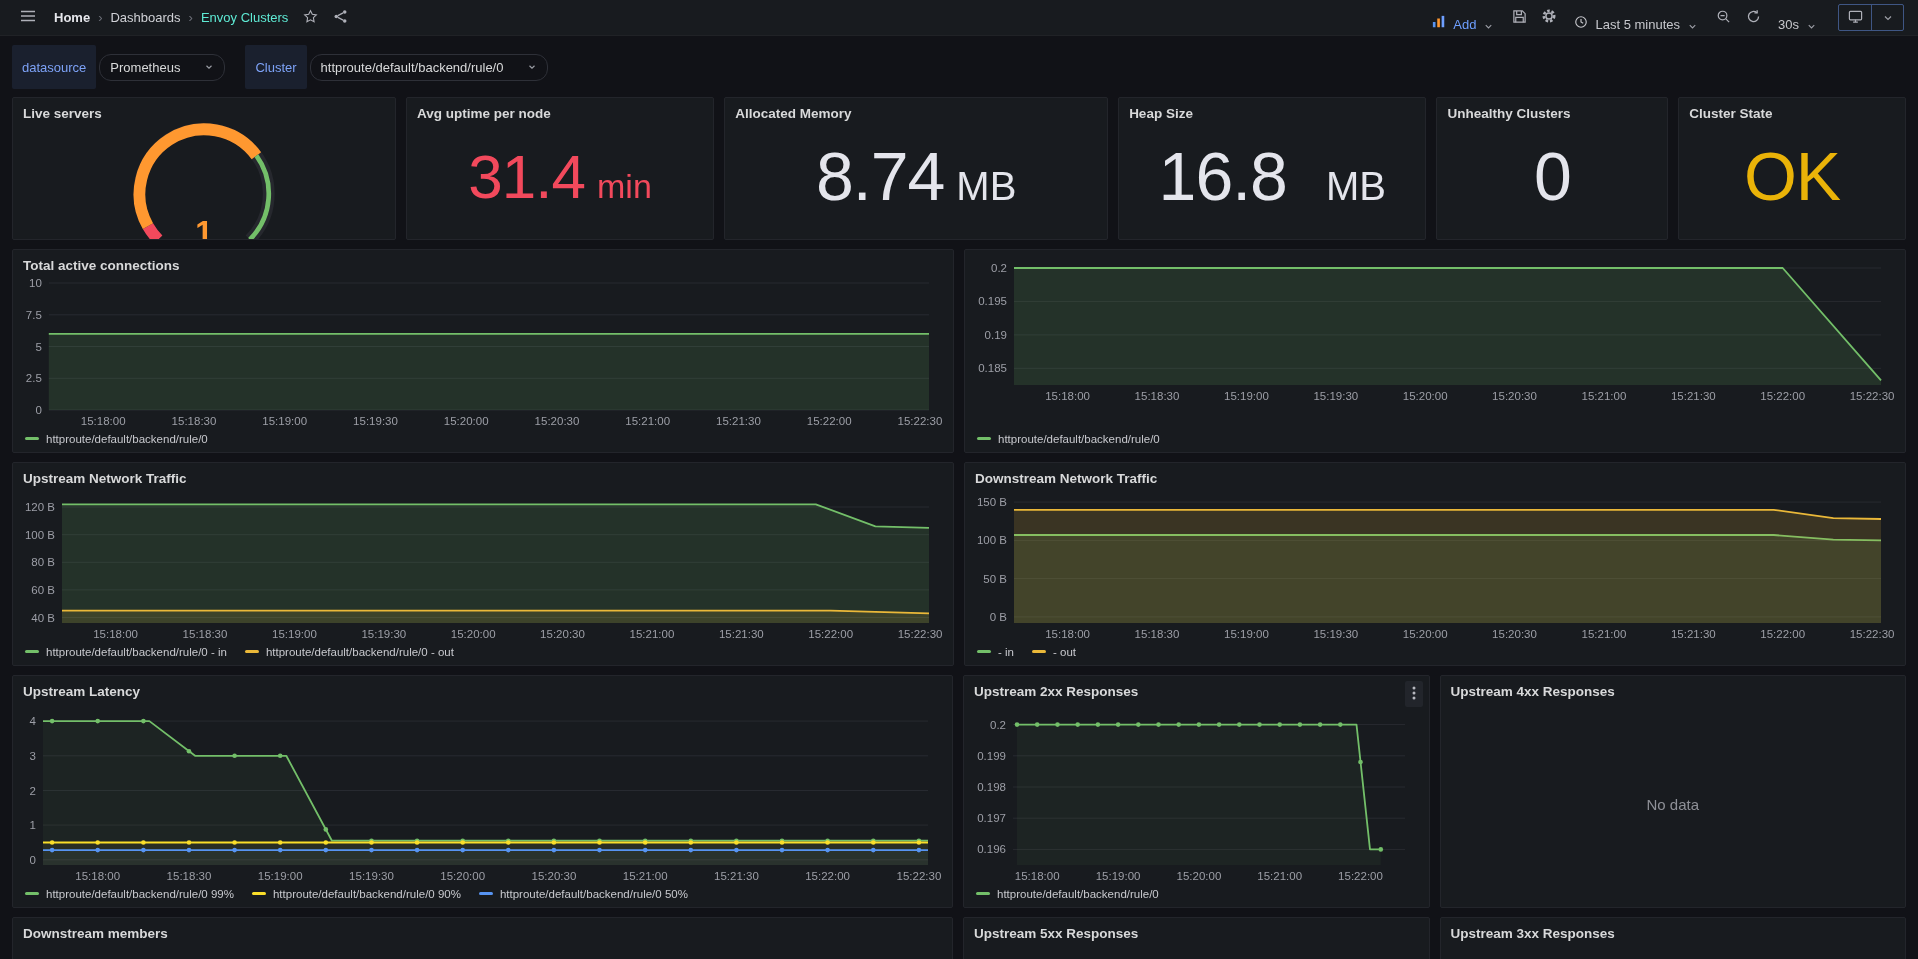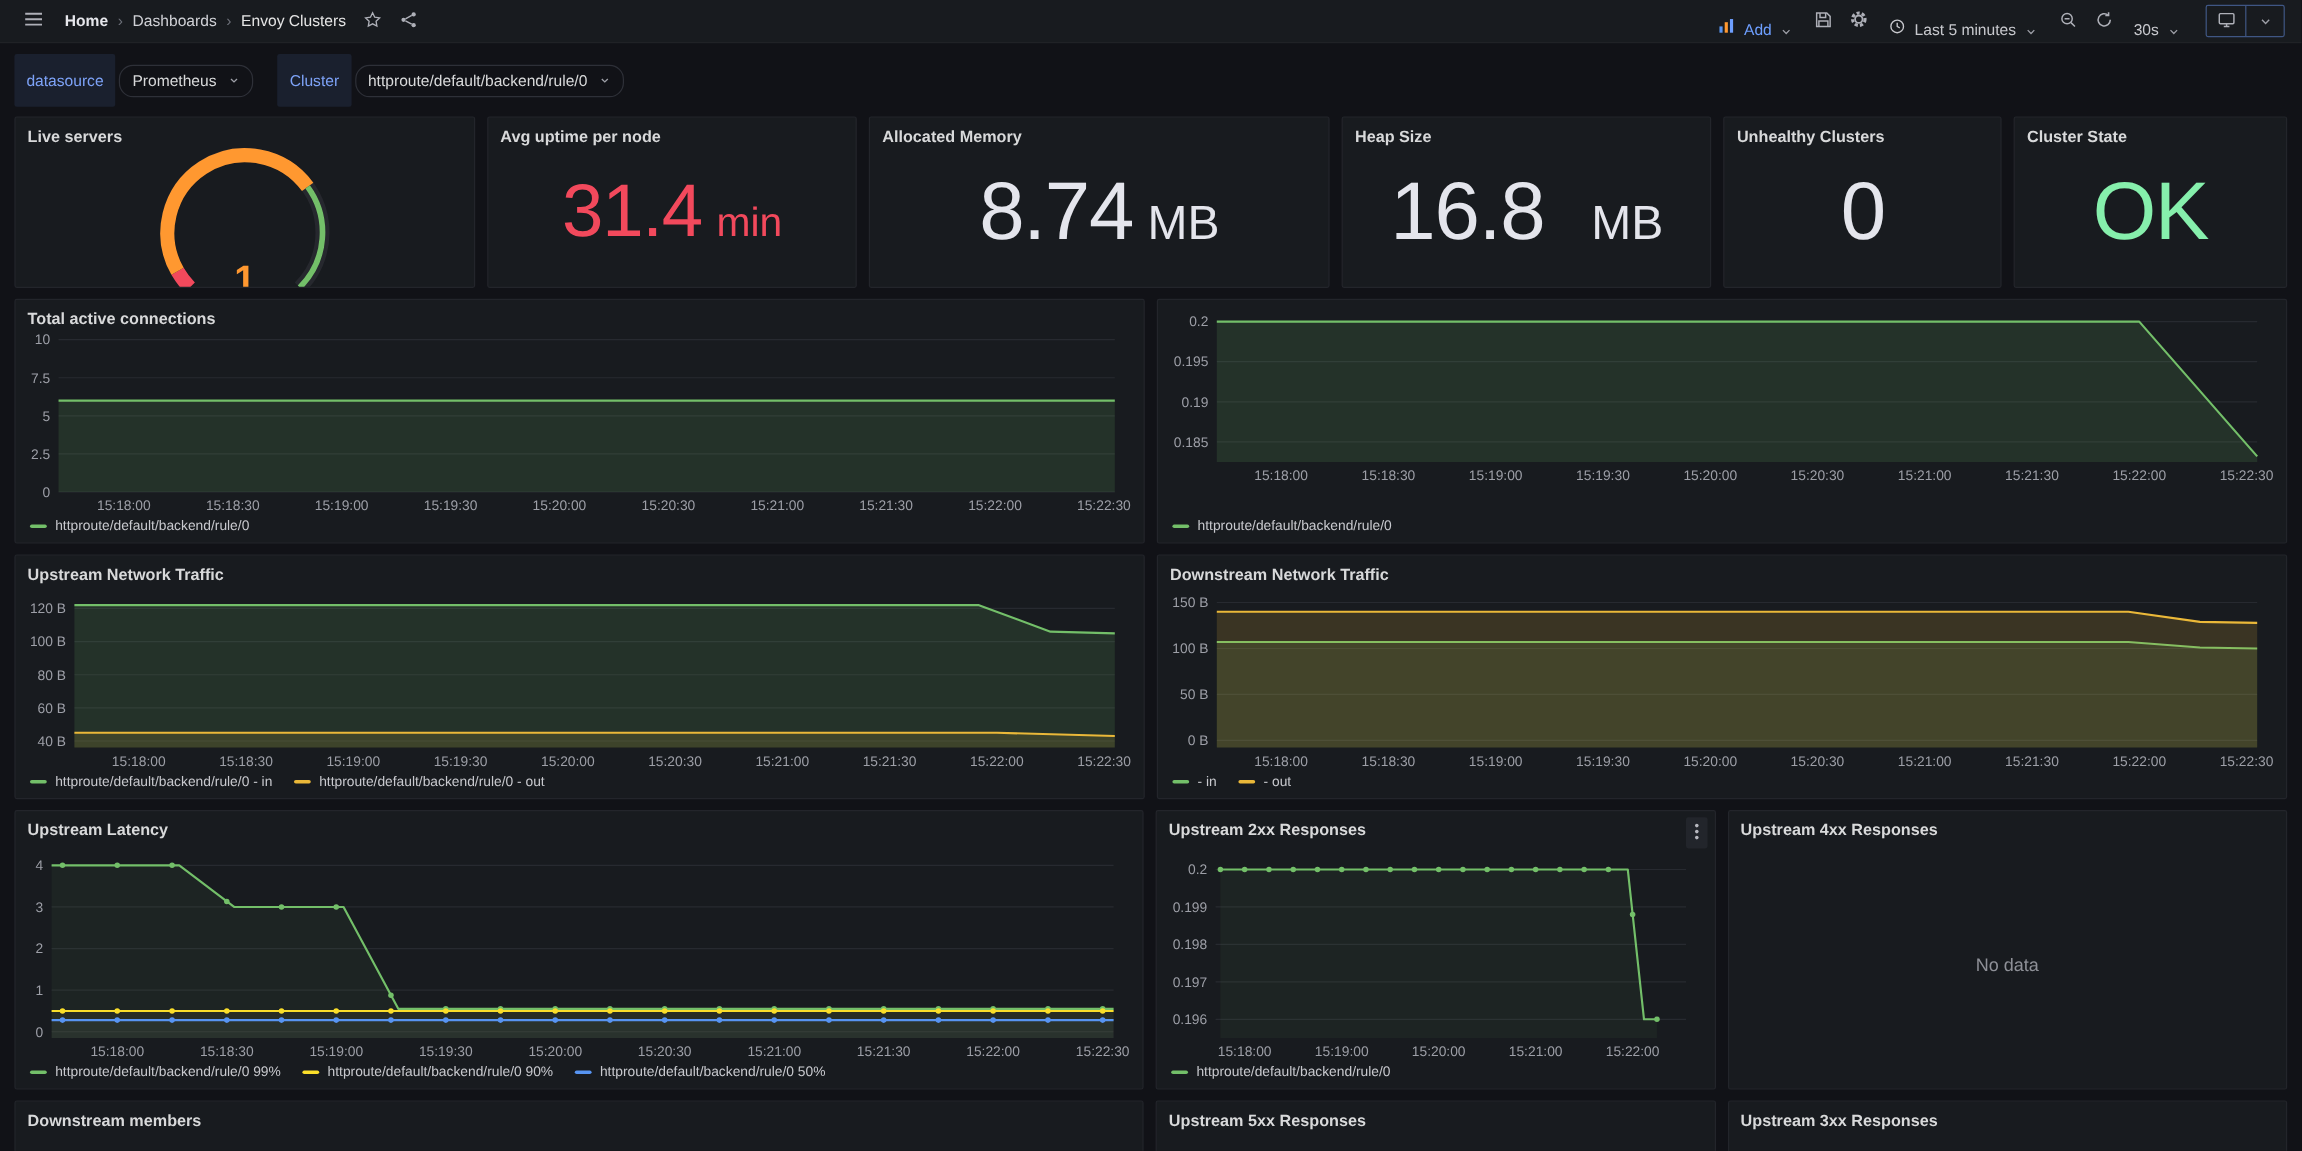--- a/index.html
+++ b/index.html
@@ -9,35 +9,35 @@
 
   
   .nav{height:36px;background:#181b1f;border-bottom:1px solid #202226;display:flex;
     align-items:center;justify-content:space-between;padding:0 14px}
   .nav-left,.nav-right{display:flex;align-items:center;gap:2px}
   .icon-btn{background:none;border:none;color:#aeb0b8;display:inline-flex;align-items:center;
     justify-content:center;width:28px;height:28px;cursor:pointer;border-radius:2px}
   .breadcrumb{display:flex;align-items:flex-end;margin:0 6px 0 10px}
   .crumb{color:#e6e7ec;text-decoration:none;font-weight:700;cursor:pointer}
   .crumb.mid{font-weight:500;color:#d0d1d6}
-  .crumb.current{font-weight:400;color:#e5e5e5;cursor:default}
+  .crumb.current{font-weight:400;color:#5eead4;cursor:default}
   .bc-sep{color:#6c6f78;padding:0 8px;font-size:13px}
   .nav-btn{display:inline-flex;gap:7px;align-items:flex-end;background:none;border:none;
     color:#c7c8cd;padding:0 9px;height:28px;cursor:pointer;border-radius:2px;font-size:13px}
   .add-btn{color:#6e9fff;font-weight:500}
   .split{display:flex;border:1px solid rgba(110,159,255,.45);border-radius:2px;height:27px;margin-left:10px;overflow:hidden}
   .split .icon-btn{width:32px;height:100%;border-radius:0}
   .split .icon-btn + .icon-btn{border-left:1px solid rgba(110,159,255,.45)}
 
   
   .subnav{display:flex;gap:20px;padding:9px 12px 0;align-items:center}
   .var{display:flex;align-items:center;gap:3px}
   .var-label{height:44px;display:flex;align-items:center;padding:0 10px;border-radius:2px;
     background:rgba(110,159,255,.10);color:#7da2f7;font-size:13px}
-  .var-value{height:27px;display:flex;align-items:center;gap:10px;padding:0 10px;
+  .var-value{height:27px;display:flex;align-items:center;gap:24px;padding:0 10px;
     background:#111217;border:1px solid #2e3038;border-radius:12px;color:#d8d9da;cursor:pointer;font-size:13px}
   .caret{color:#9d9fa7;display:inline-flex}
 
   
   .dash{padding:8px 12px;display:flex;flex-direction:column;gap:9px}
   .row{display:flex;gap:10px}
   .row.stats{height:143px}
   .row.r2,.row.r3{height:204px}
   .row.r4{height:233px}
   .row.r5{height:150px}
@@ -243,21 +243,21 @@
       <button class="panel-title">Unhealthy Clusters</button>
       <div class="stat-body">
           <span class="stat-value" style="color: rgb(228, 229, 236);">
         <span class="stat-big">0</span>
       </span>
         </div>
     </section>
     <section class="panel" style="flex:230">
       <button class="panel-title">Cluster State</button>
       <div class="stat-body">
-          <span class="stat-value" style="color: #86efac;">
+          <span class="stat-value" style="color: #eab308;">
         <span class="stat-big">OK</span>
       </span>
         </div>
     </section>
   </div>
 
   <div class="row r2">
     <section class="panel" style="flex:1">
       <button class="panel-title">Total active connections</button>
       <div class="chart"><svg width="940" height="155">

